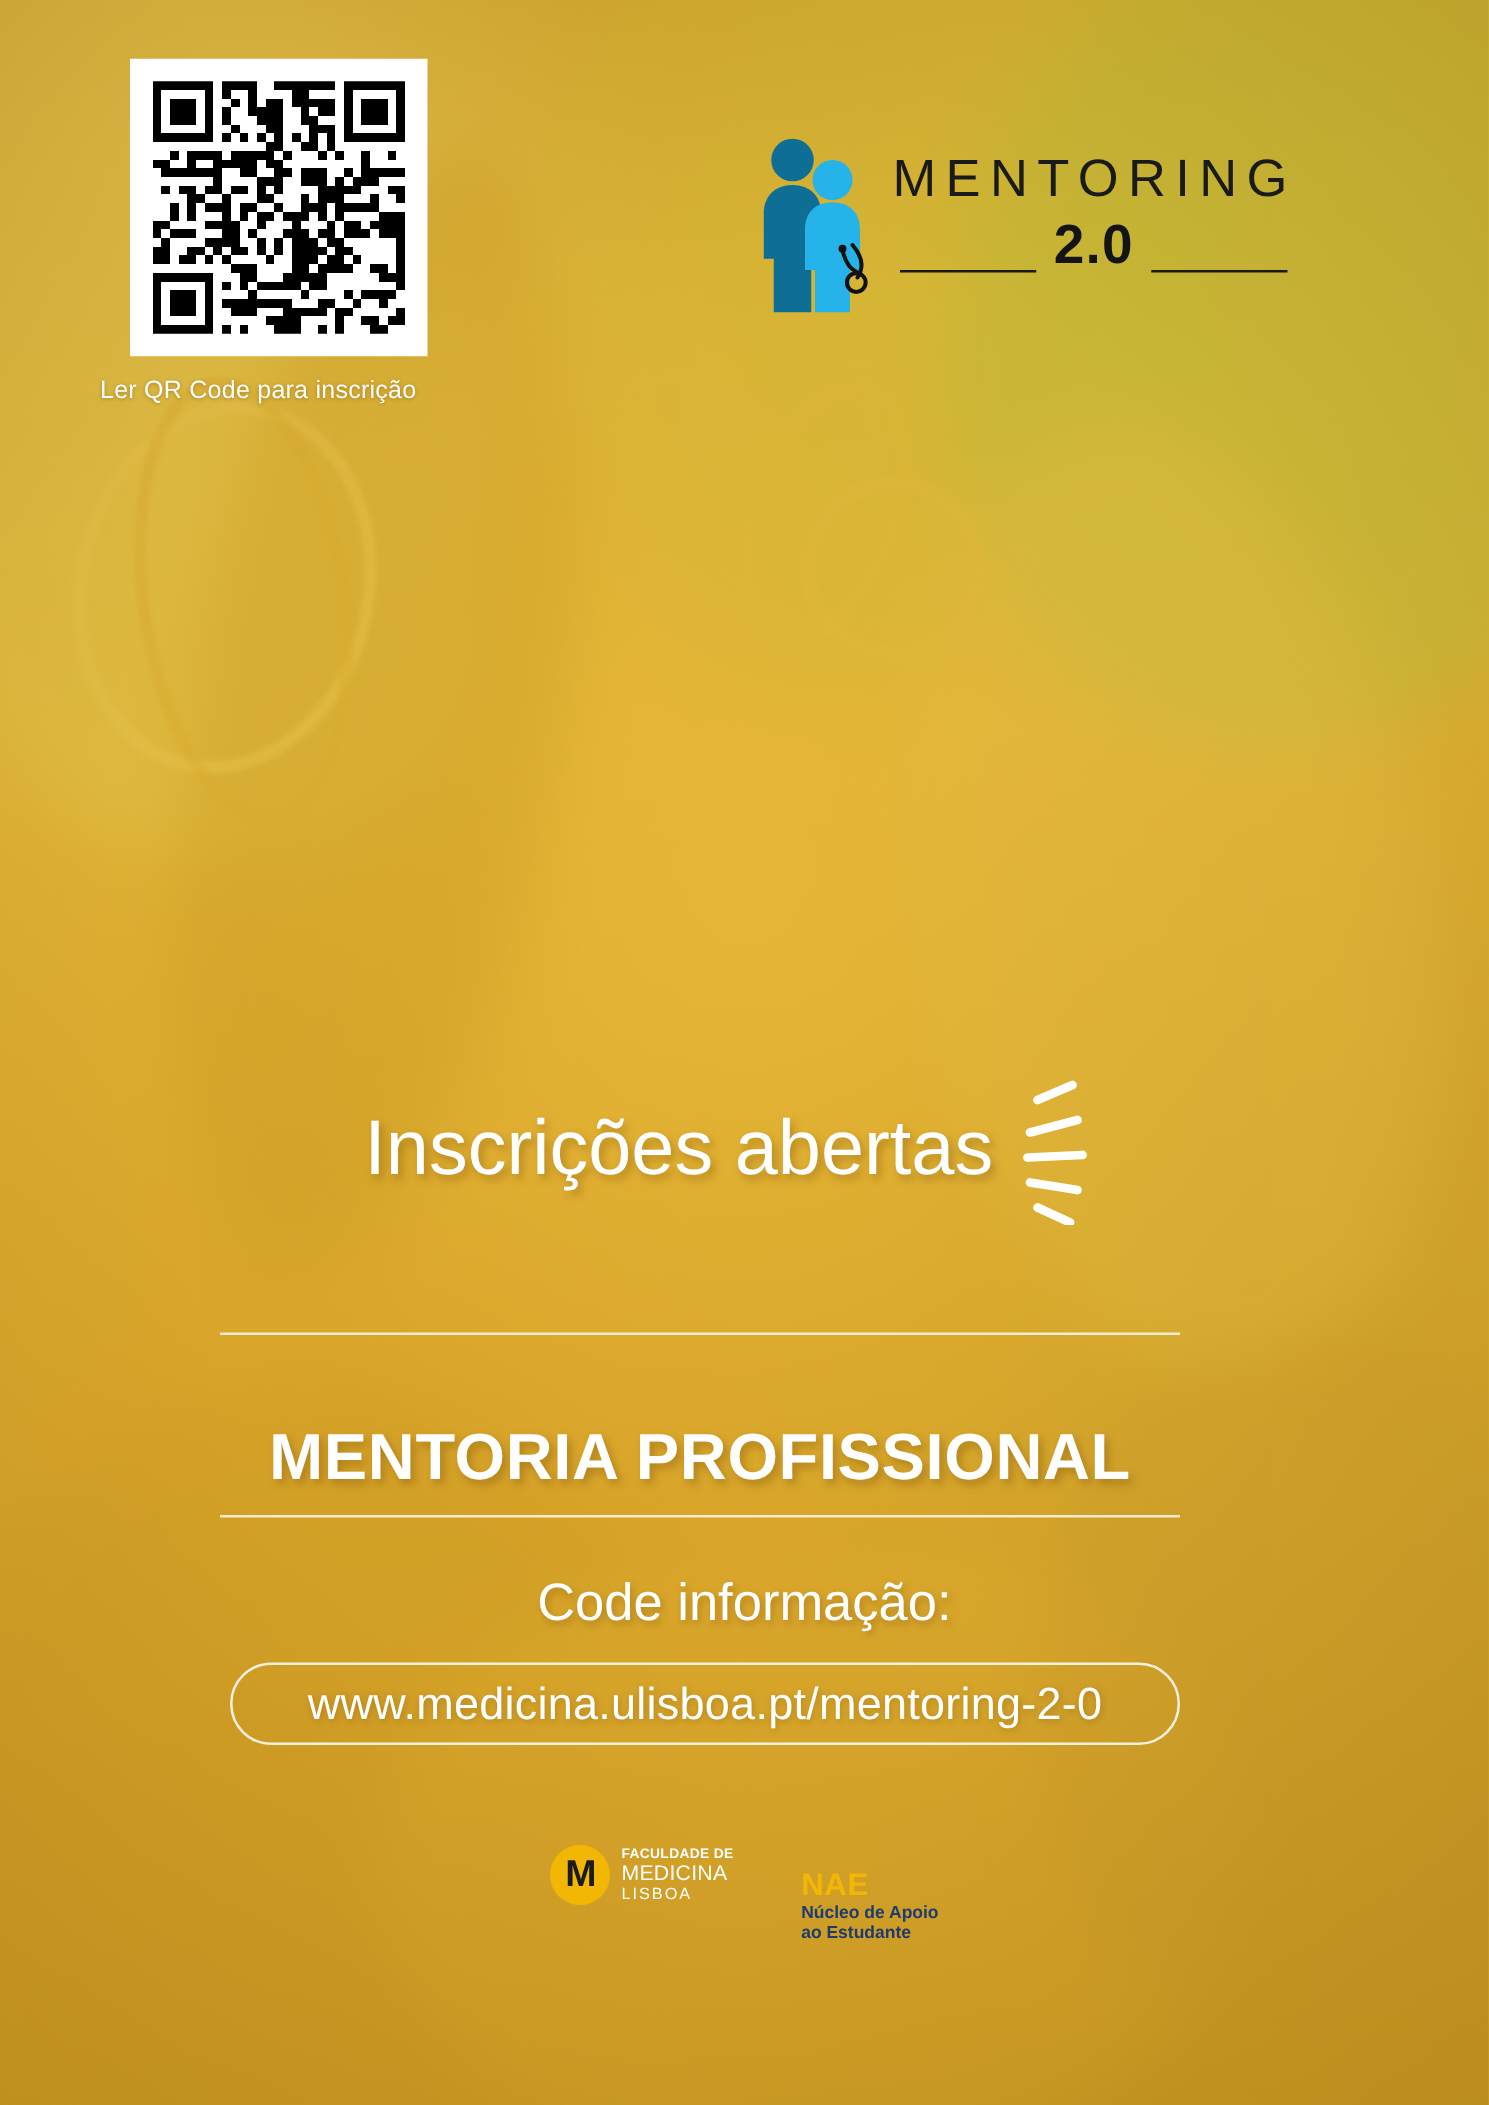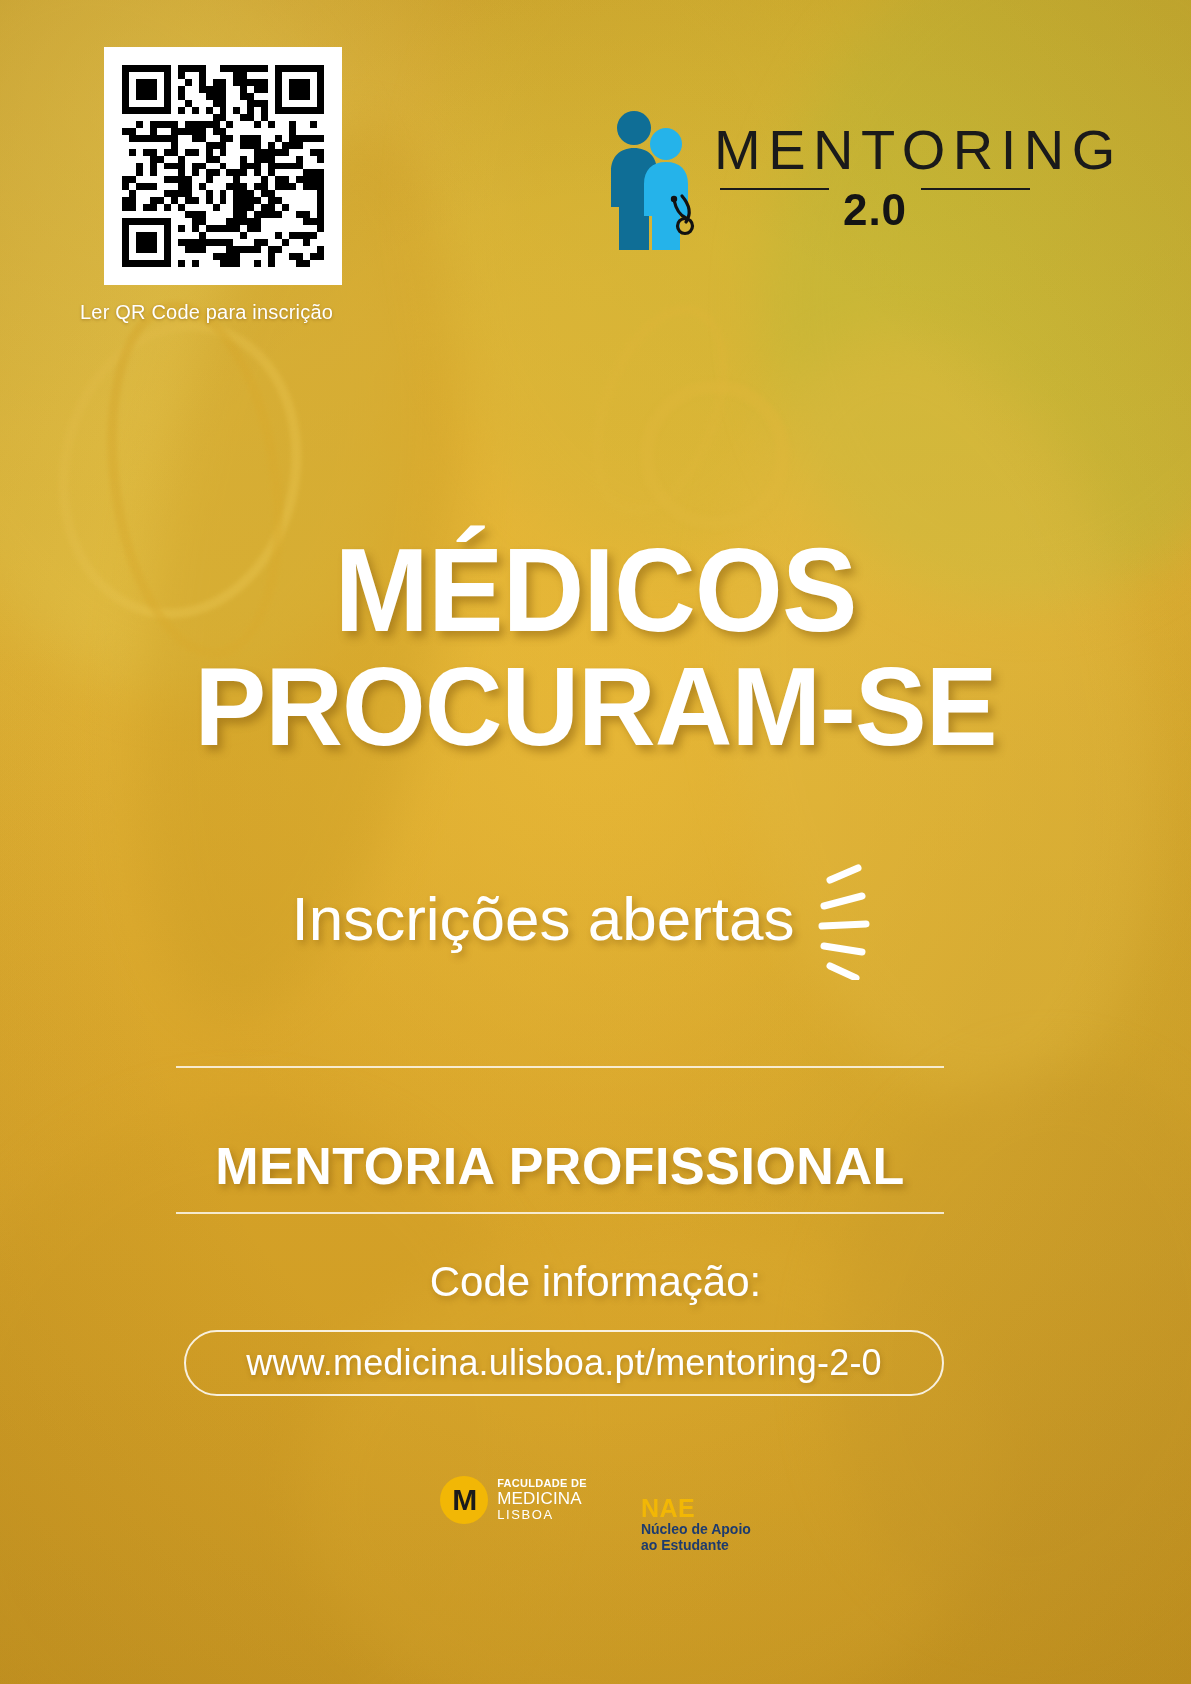--- a/index.html
+++ b/index.html
@@ -55,23 +55,23 @@
            background:#ffffff; padding:18px; }
   .qr-box canvas, .qr-box .qr-svg{ display:block; width:100%; height:100%; }
   .qr-caption{ position:absolute; left:80px; top:301px; width:330px;
                color:#ffffff; font-size:20px; letter-spacing:.2px;
                text-shadow:0 1px 3px rgba(110,70,10,.45); }
 
   
   .logo-wrap{ position:absolute; left:596px; top:104px; width:432px; height:146px; }
   .logo-figs{ position:absolute; left:0; top:0; width:120px; height:146px; }
   .logo-type{ position:absolute; left:118px; top:18px; width:316px; }
-  .logo-mentoring{ font-size:56px; letter-spacing:7.5px; color:#1a1a1a; line-height:1;
+  .logo-mentoring{ font-size:42px; letter-spacing:7.5px; color:#1a1a1a; line-height:1;
                    font-weight:400; }
-  .logo-row2{ display:flex; align-items:flex-start; gap:14px; margin-top:10px; padding-left:6px; }
+  .logo-row2{ display:flex; align-items:flex-end; gap:14px; margin-top:10px; padding-left:6px; }
   .logo-rule{ height:2px; background:#1a1a1a; flex:1; }
   .logo-20{ font-size:44px; font-weight:bold; color:#141414; letter-spacing:1px; line-height:1; }
 
   
   .headline{ position:absolute; left:0; right:0; top:536px; text-align:center; }
   .h-line{ color:#ffffff; font-weight:bold; font-size:118px; line-height:.92;
            letter-spacing:-1px; text-shadow:5px 6px 9px rgba(120,78,8,.42);
            transform:scaleX(.96); }
   .h-line.l2{ font-size:112px; margin-top:10px; }
 
@@ -588,24 +588,20 @@
       <div class="logo-type">
         <div class="logo-mentoring">MENTORING</div>
         <div class="logo-row2">
           <div class="logo-rule"></div>
           <div class="logo-20">2.0</div>
           <div class="logo-rule"></div>
         </div>
       </div>
     </div>
 
-    <div class="headline">
-      <div class="h-line l1">MÉDICOS</div>
-      <div class="h-line l2">PROCURAM-SE</div>
-    </div>
 
     <div class="subtitle-row">
       <div class="subtitle">Inscrições abertas</div>
       <svg class="sparkle" viewBox="0 0 86 116">
         <g stroke="#ffffff" stroke-width="7" stroke-linecap="round" fill="none">
           <line x1="16" y1="16" x2="44" y2="4"></line>
           <line x1="10" y1="42" x2="48" y2="32"></line>
           <line x1="8" y1="62" x2="52" y2="60"></line>
           <line x1="10" y1="82" x2="48" y2="88"></line>
           <line x1="16" y1="102" x2="42" y2="114"></line>

